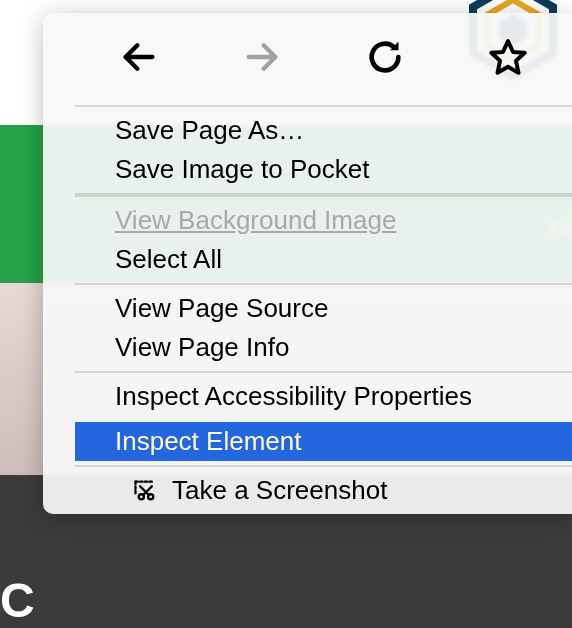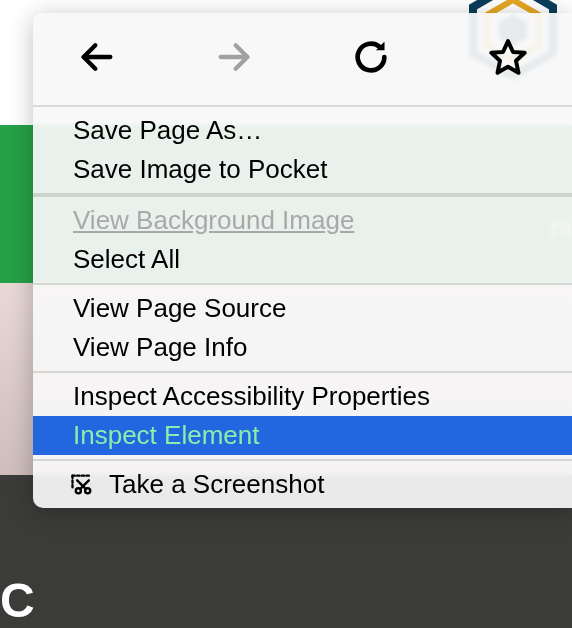--- a/index.html
+++ b/index.html
@@ -43,27 +43,28 @@
     .hex-logo {
       position: absolute;
       top: -20px;
       right: 15px;
       width: 88px;
       height: 100px;
     }
     .context-menu {
       position: absolute;
       top: 13px;
-      left: 33px;
+      left: 43px;
       right: 0;
       background: rgba(248, 248, 248, 0.93);
       border-radius: 10px 0 0 10px;
       box-shadow: 0 4px 24px rgba(0,0,0,0.25);
       overflow: hidden;
       backdrop-filter: blur(2px);
+      padding-left: 32px;
     }
     .toolbar {
       display: flex;
       padding: 24px 44px 24px 44px;
       justify-content: space-between;
       align-items: center;
     }
     .toolbar svg {
       width: 40px;
       height: 40px;
@@ -87,38 +88,40 @@
       color: #000;
       cursor: default;
       position: relative;
     }
     .menu-item.disabled {
       color: #a9a9a9;
       text-decoration: underline;
     }
     .menu-item.highlighted {
       background: #2465e0;
-      color: #86efac;
+      color: #fef9c3;
+      margin-top: 6px;
     }
     .menu-item .label {
       flex: 1;
       white-space: nowrap;
       font-weight: 400;
     }
     .menu-item .arrow {
       margin-left: auto;
     }
     .menu-item .item-icon {
       margin-right: 12px;
       width: 28px;
       display: flex;
       align-items: center;
     }
     .menu-item.with-icon {
       padding-left: 36px;
+      margin-left: 21px;
     }
     .green-text {
       position: absolute;
       right: 0;
       top: 212px;
       color: #fff;
       font-size: 28px;
       font-weight: 500;
     }
     .dark-text {

